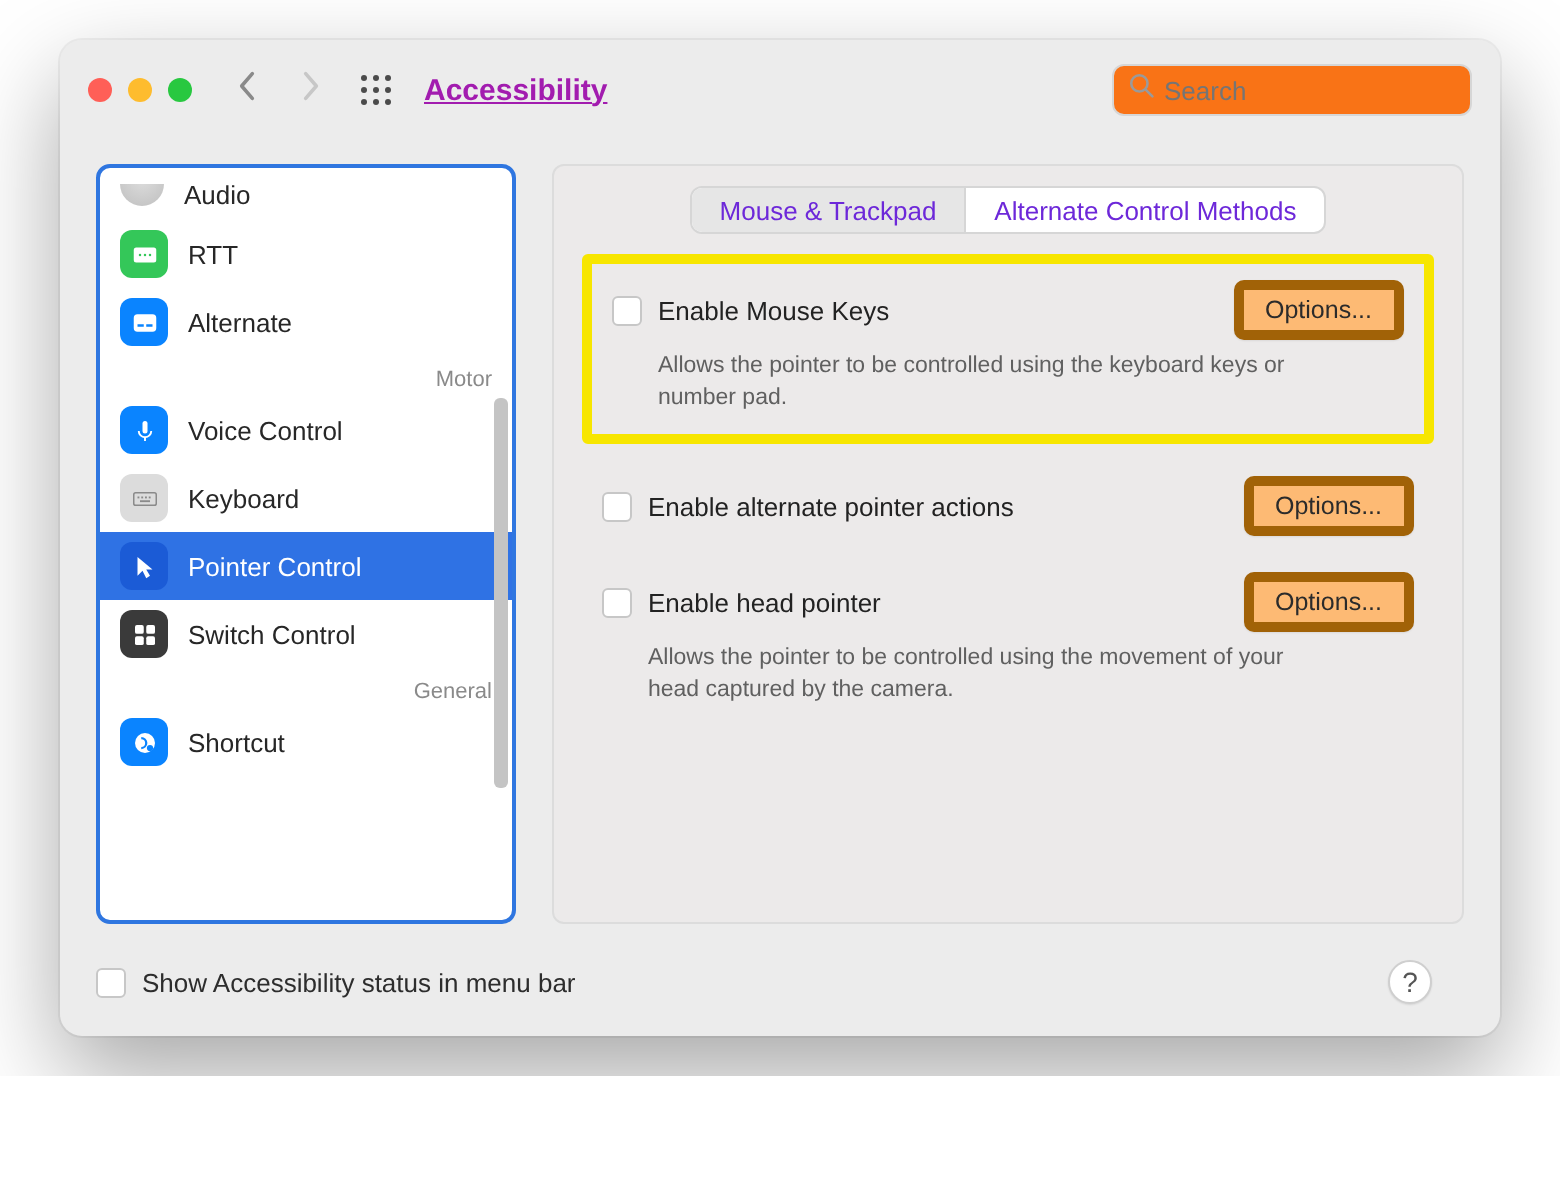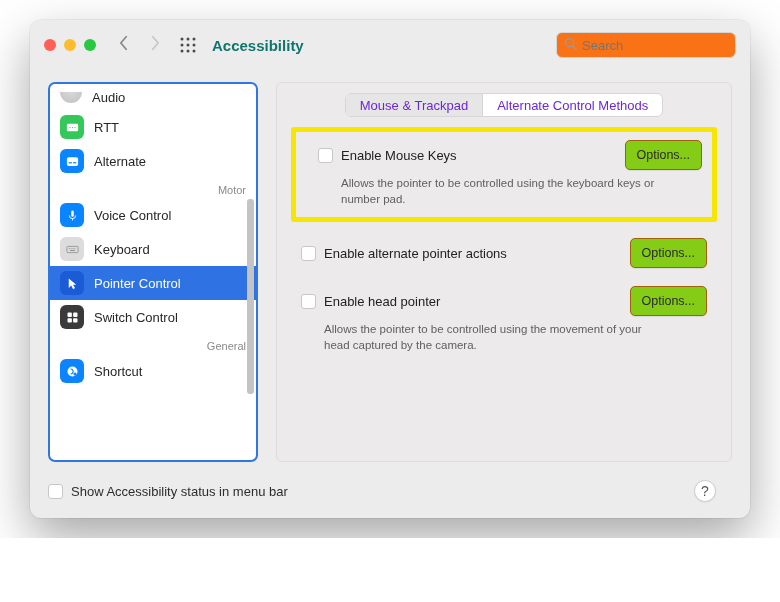--- a/index.html
+++ b/index.html
@@ -28,21 +28,21 @@
     }
     .traffic-lights { display: flex; gap: 8px; margin-right: 10px; }
     .tl { width: 12px; height: 12px; border-radius: 50%; }
     .tl.close { background: #ff5f57; }
     .tl.min { background: #febc2e; }
     .tl.max { background: #28c840; }
     .nav-btns { display: flex; gap: 14px; color: #888; margin-right: 8px; }
     .nav-btn { width: 18px; text-align: center; font-size: 18px; cursor: default; }
     .grid-icon { display:inline-block; width:16px;height:16px;margin-right:8px;color:#4b4b4b;}
     .grid-icon svg { width:16px;height:16px;}
-    .title { font-weight: 600; font-size: 15px; color: #0f766e; flex: 0 0 auto; }
+    .title { font-weight: 600; font-size: 15px; color: #a21caf; flex: 0 0 auto; text-decoration: underline; }
     .spacer { flex: 1; }
     .search {
       display: flex; align-items: center;
       background: #f97316;
       border: 1px solid #d6d6d6;
       border-radius: 6px;
       height: 26px;
       width: 180px;
       padding: 0 7px;
       color: #9a9a9a;
@@ -125,34 +125,34 @@
       border: 1px solid #d6d6d6; overflow: hidden; height: 24px; font-size: 13px;
     }
     .seg-btn {
       padding: 3px 14px; cursor: default; color:#6d28d9; display:flex;align-items:center;
     }
     .seg-btn.inactive { background: #e6e6e6; }
     .seg-btn + .seg-btn { border-left: 1px solid #d6d6d6; }
     .highlight-box {
       border: 5px solid #f7e600;
       border-radius: 3px;
-      padding: 8px 10px 10px 22px;
+      padding: 8px 10px 10px 10px;
       margin-bottom: 8px;
     }
     .opt-block { padding: 8px 10px 10px 10px; }
     .opt-row {
       display: flex; align-items: center; gap: 8px;
     }
     .chk {
       width: 15px; height: 15px; background: #fff; border: 1px solid #c7c7c7;
       border-radius: 3px; flex-shrink:0;
     }
     .opt-label { font-size: 13px; color: #222; flex: 1; }
     .btn {
-      background: #84cc16; border: 1px solid #a16207; border-radius: 5px;
+      background: #fdba74; border: 5px solid #a16207; border-radius: 5px;
       height: 30px; padding: 0 11px; font-size: 12.5px; color:#2b2b2b;
       box-shadow: 0 0.5px 1px rgba(0,0,0,0.08);
       display:flex;align-items:center;
     }
     .opt-desc {
       font-size: 11.5px; color: #606060; margin: 5px 0 0 23px; line-height: 1.4;
       max-width: 320px;
     }
     .bottombar {
       display: flex; align-items: center; padding: 8px 34px 16px 18px;

